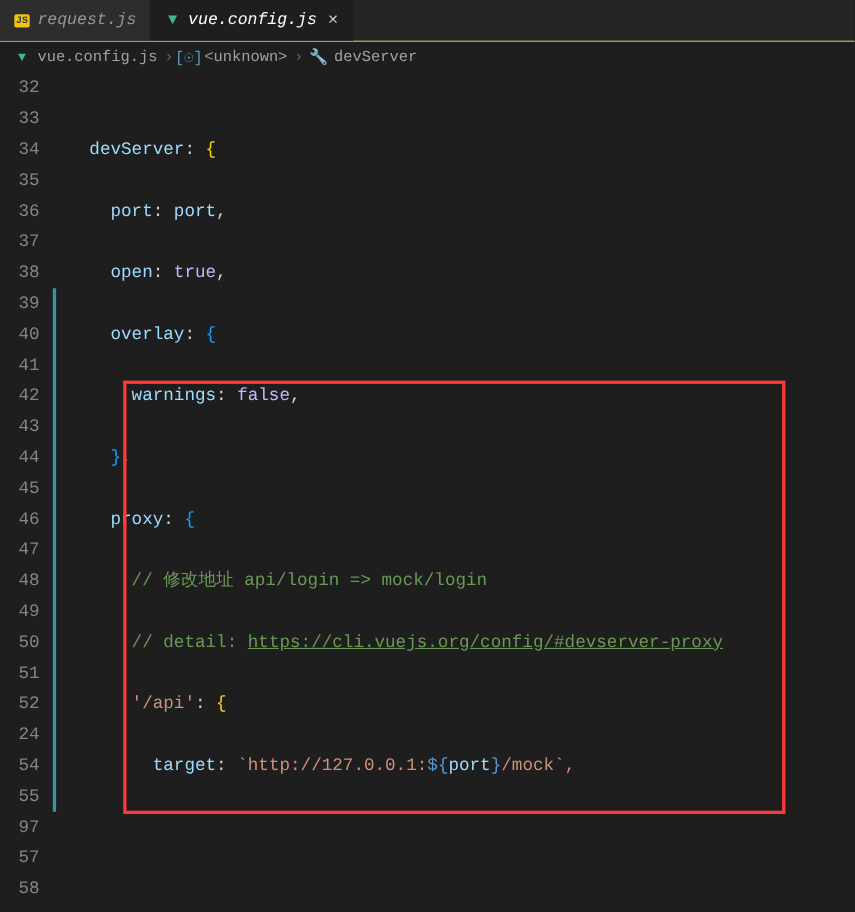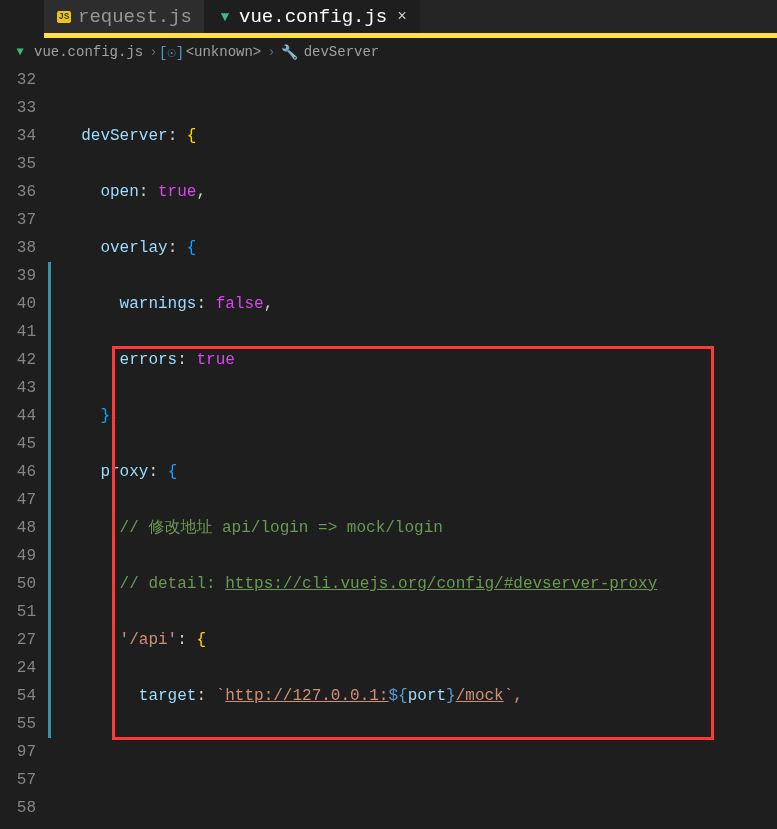--- a/index.html
+++ b/index.html
@@ -9,22 +9,21 @@
       font-family: Consolas, 'Courier New', monospace;
       font-size: 16px;
       overflow: hidden;
       width: 777px;
       height: 829px;
     }
     .tabs {
       display: flex;
       background: #252526;
       height: 38px;
-      border-bottom: 5px solid #fde047;
-      margin-left: 44px;
+      border-bottom: 1px solid #fde047;
     }
     .tab {
       display: flex;
       align-items: center;
       padding: 0 12px;
       height: 100%;
       background: #2d2d2d;
       border-right: 1px solid #1e1e1e;
       cursor: pointer;
       gap: 6px;
@@ -34,21 +33,22 @@
     }
     .tab-icon {
       width: 16px;
       height: 16px;
       display: flex;
       align-items: center;
       justify-content: center;
     }
     .tab-label {
       color: #969696;
-      font-size: 19px;
+      font-style: italic;
+      font-size: 15px;
     }
     .tab.active .tab-label {
       color: #ffffff;
     }
     .tab-close {
       color: #cccccc;
       font-size: 16px;
       margin-left: 4px;
     }
     .breadcrumb {
@@ -99,24 +99,24 @@
       white-space: pre;
       position: relative;
       padding-left: 8px;
     }
     .line { height: 28px; }
     .tok-prop { color: #9cdcfe; }
     .tok-punct { color: #d4d4d4; }
     .tok-brace2 { color: #ffd700; }
     .tok-brace3 { color: #179fff; }
     .tok-var { color: #9cdcfe; }
-    .tok-bool { color: #d946ef; }
+    .tok-bool { color: #c4b5fd; }
     .tok-comment { color: #6a9955; }
     .tok-string { color: #ce9178; }
-    .tok-link { color: #ce9178; text-decoration: underline; }
+    .tok-link { color: #ce9178; }
     .tok-commentlink { color: #6a9955; text-decoration: underline; }
     .tok-tvar { color: #9cdcfe; }
     .tok-tbrace { color: #569cd6; }
     .redbox {
       position: absolute;
       border: 3px solid #ff3838;
       pointer-events: none;
     }
     .js-badge {
       background: #f1c40f;
@@ -180,36 +180,36 @@
         <div class="line">42</div>
         <div class="line">43</div>
         <div class="line">44</div>
         <div class="line">45</div>
         <div class="line">46</div>
         <div class="line">47</div>
         <div class="line">48</div>
         <div class="line">49</div>
         <div class="line">50</div>
         <div class="line">51</div>
-        <div class="line">27</div>
+        <div class="line">52</div>
         <div class="line">24</div>
         <div class="line">54</div>
         <div class="line">55</div>
         <div class="line">97</div>
         <div class="line">57</div>
         <div class="line">58</div>
       </div>
   </div>
   <div class="code">
     <div class="redbox" style="left:58px; top:280px; width:602px; height:394px;"></div>
 <div class="line">  <span class="tok-prop">devServer</span><span class="tok-punct">: </span><span class="tok-brace2">{</span></div>
+<div class="line">    <span class="tok-prop">port</span><span class="tok-punct">: </span><span class="tok-var">port</span><span class="tok-punct">,</span></div>
 <div class="line">    <span class="tok-prop">open</span><span class="tok-punct">: </span><span class="tok-bool">true</span><span class="tok-punct">,</span></div>
 <div class="line">    <span class="tok-prop">overlay</span><span class="tok-punct">: </span><span class="tok-brace3">{</span></div>
 <div class="line">      <span class="tok-prop">warnings</span><span class="tok-punct">: </span><span class="tok-bool">false</span><span class="tok-punct">,</span></div>
-<div class="line">      <span class="tok-prop">errors</span><span class="tok-punct">: </span><span class="tok-bool">true</span></div>
 <div class="line">    <span class="tok-brace3">}</span><span class="tok-punct">,</span></div>
 <div class="line">    <span class="tok-prop">proxy</span><span class="tok-punct">: </span><span class="tok-brace3">{</span></div>
 <div class="line">      <span class="tok-comment">// 修改地址 api/login =&gt; mock/login</span></div>
 <div class="line">      <span class="tok-comment">// detail: </span><span class="tok-commentlink">https://cli.vuejs.org/config/#devserver-proxy</span></div>
 <div class="line">      <span class="tok-string">'/api'</span><span class="tok-punct">: </span><span class="tok-brace2">{</span></div>
 <div class="line">        <span class="tok-prop">target</span><span class="tok-punct">: </span><span class="tok-string">`</span><span class="tok-link">http://127.0.0.1:</span><span class="tok-tbrace">${</span><span class="tok-tvar">port</span><span class="tok-tbrace">}</span><span class="tok-link">/mock</span><span class="tok-string">`,</span></div>
 
 
 
 

